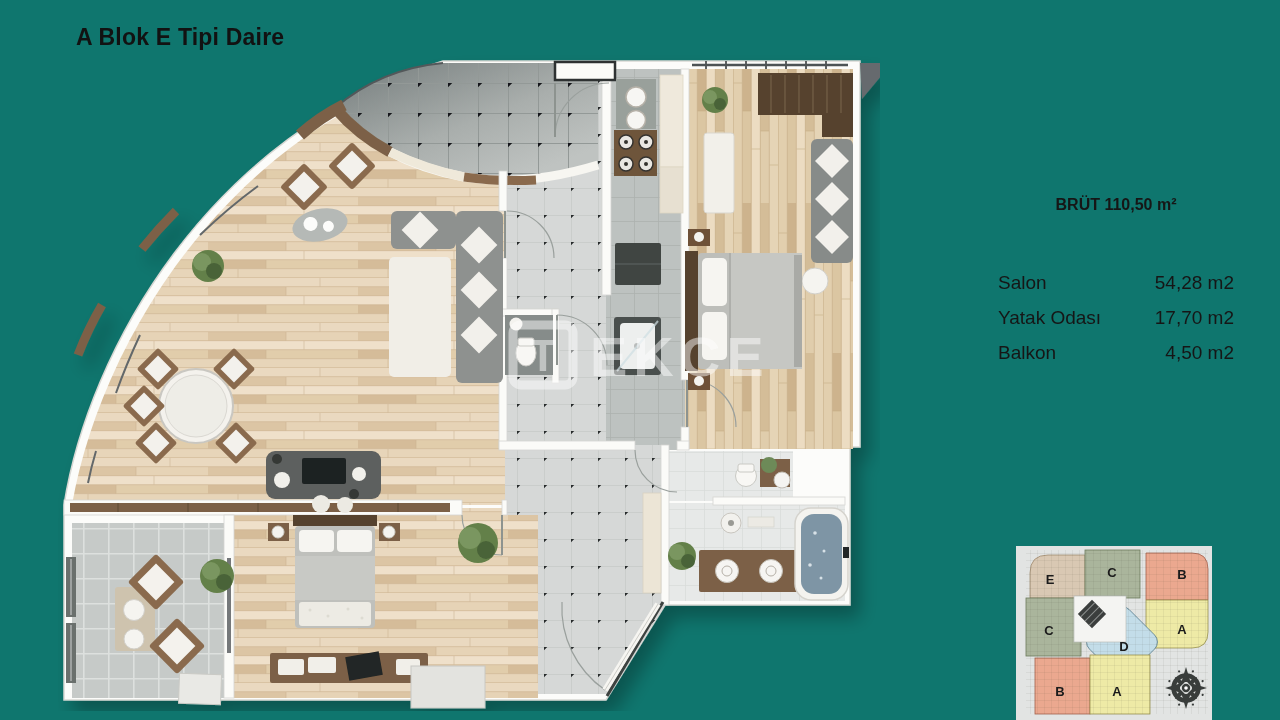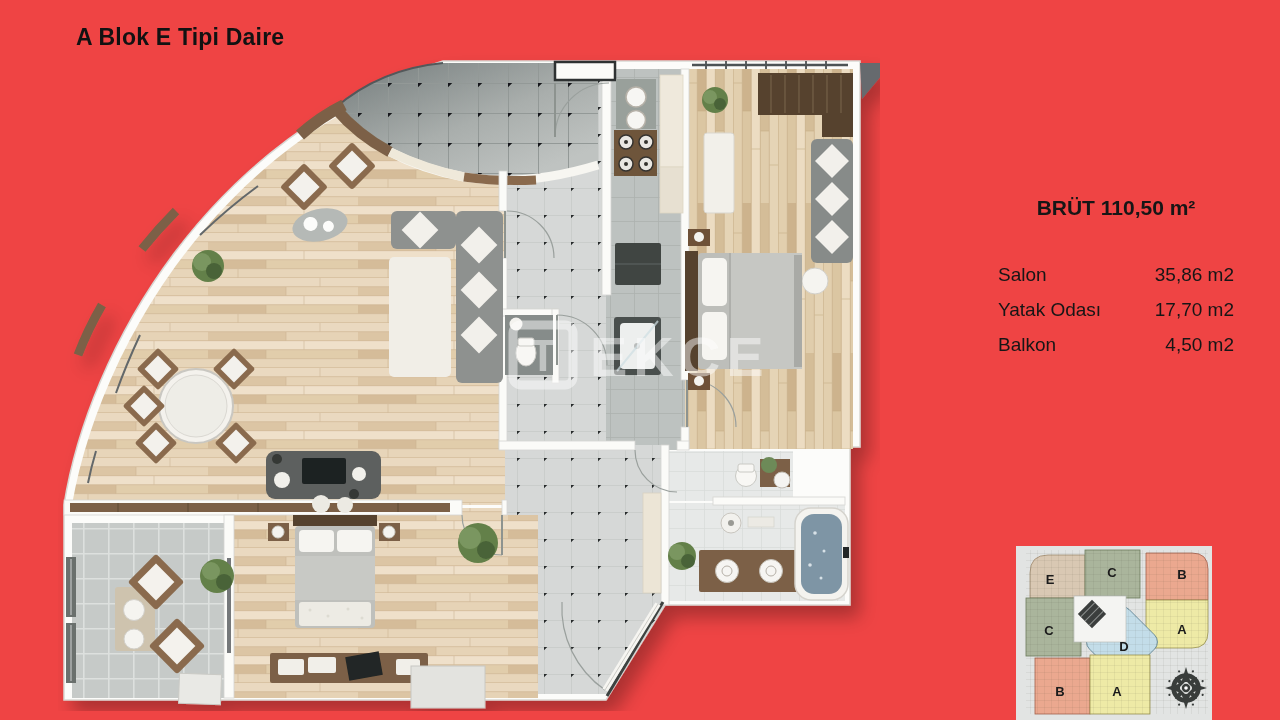--- a/index.html
+++ b/index.html
@@ -1,24 +1,24 @@
 <!DOCTYPE html>
 <html><head>
 <meta charset="utf-8">
 <style>
   html,body{margin:0;padding:0;}
-  #stage{position:relative;width:1280px;height:720px;background:#ef4444;overflow:hidden;
+  #stage{position:relative;width:1280px;height:720px;background:#0f766e;overflow:hidden;
          font-family:"Liberation Sans", sans-serif;color:#161616;}
   #title{position:absolute;left:76px;top:24px;font-size:23px;font-weight:600;letter-spacing:.2px;color:#121212;}
   #plan{position:absolute;left:58px;top:53px;width:822px;height:658px;}
   #panel{position:absolute;left:998px;top:196px;width:236px;}
-  #brut{font-size:21px;font-weight:600;text-align:center;white-space:nowrap;}
+  #brut{font-size:16px;font-weight:600;text-align:center;white-space:nowrap;}
   #roomtable{margin-top:44px;}
   .rrow{display:flex;justify-content:space-between;align-items:baseline;height:35px;font-size:19px;font-weight:500;}
-  .rname{white-space:nowrap;}
+  .rname{white-space:nowrap;margin-top:14px;}
   .rarea{white-space:nowrap;}
   #keyplan{position:absolute;left:1016px;top:546px;width:196px;height:174px;}
   #keyplan svg{display:block;}
   .kplabel{font-weight:bold;font-size:13px;fill:#1b1b1b;font-family:"Liberation Sans",sans-serif;}
   svg text.wm{font-family:"Liberation Sans",sans-serif;}
 </style>
 </head>
 <body>
 
 <div id="stage">
@@ -408,21 +408,21 @@
       <text class="wm" x="532" y="323" font-size="56" font-weight="bold" letter-spacing="6" fill="#ffffff">EKCE</text>
     </g>
   </svg>
   </div>
 
   <div id="panel">
     <div id="brut">BRÜT 110,50 m²</div>
     <div id="roomtable">
       <div class="rrow">
           <span class="rname">Salon</span>
-          <span class="rarea">35,86 m2</span>
+          <span class="rarea">54,28 m2</span>
         </div>
       <div class="rrow">
           <span class="rname">Yatak Odası</span>
           <span class="rarea">17,70 m2</span>
         </div>
       <div class="rrow">
           <span class="rname">Balkon</span>
           <span class="rarea">4,50 m2</span>
         </div>
     </div>

